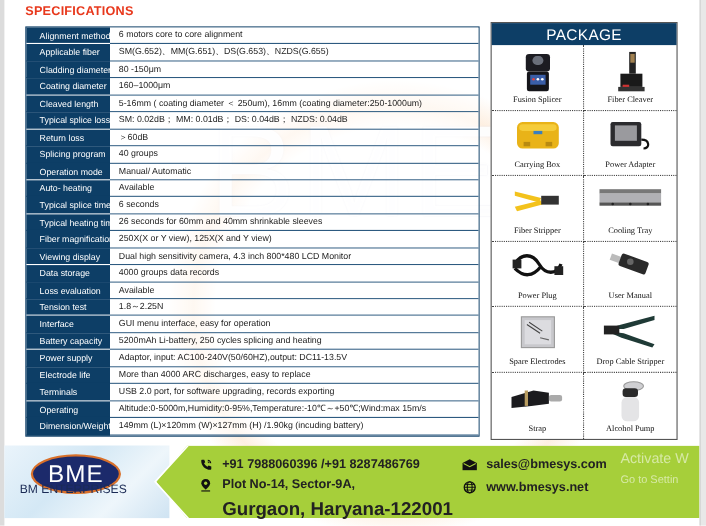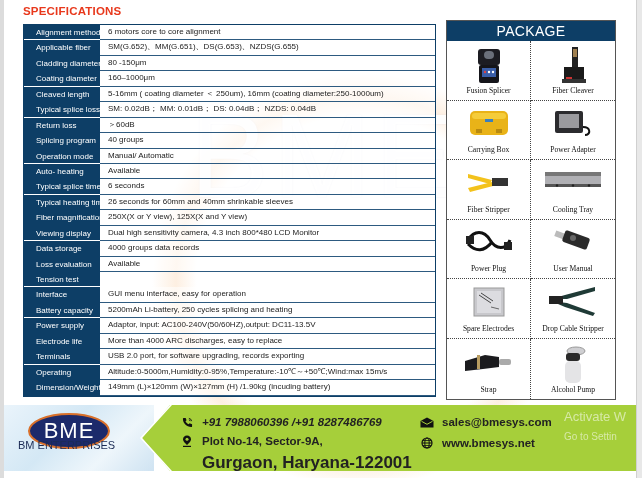--- a/index.html
+++ b/index.html
@@ -126,20 +126,21 @@
     <div class="spec-row">
       <div class="spec-label">Data storage</div>
       <div class="spec-value">4000 groups data records</div>
     </div>
     <div class="spec-row">
       <div class="spec-label">Loss evaluation</div>
       <div class="spec-value">Available</div>
     </div>
     <div class="spec-row sep">
       <div class="spec-label">Tension test</div>
+      <div class="spec-value">1.8～2.25N</div>
     </div>
     <div class="spec-row">
       <div class="spec-label">Interface</div>
       <div class="spec-value">GUI menu interface, easy for operation</div>
     </div>
     <div class="spec-row sep">
       <div class="spec-label">Battery capacity</div>
       <div class="spec-value">5200mAh Li-battery, 250 cycles splicing and heating</div>
     </div>
     <div class="spec-row">
@@ -281,21 +282,21 @@
 </div>
 
 <div class="footer">
   <div class="footer-left"></div>
   <div class="footer-green"></div>
   <div class="footer-green-outline"></div>
 
   <div class="logo">BME</div>
   <div class="logo-sub">BM ENTERPRISES</div>
 
-  <div class="contact" style="left:176px; top:11px;font-style:italic;">
+  <div class="contact" style="left:176px; top:11px;">
     <span class="ico">
       <svg width="11" height="11" viewBox="0 0 12 12">
           <path d="M2 1 L4 1 L5 3.5 L3.8 4.6 C4.5 6 5.8 7.3 7.2 8 L8.3 6.8 L11 7.8 L11 10 C11 10.6 10.5 11 10 11 C5 11 1 7 1 2 C1 1.5 1.4 1 2 1 Z" fill="#111"></path>
           <path d="M7.5 1.5 A3.5 3.5 0 0 1 10.5 4.5" stroke="#111" stroke-width="1" fill="none"></path>
           <path d="M7.5 3 A2 2 0 0 1 9 4.5" stroke="#111" stroke-width="1" fill="none"></path>
         </svg>
     </span>
     <span>+91 7988060396 /+91 8287486769</span>
   </div>
 

